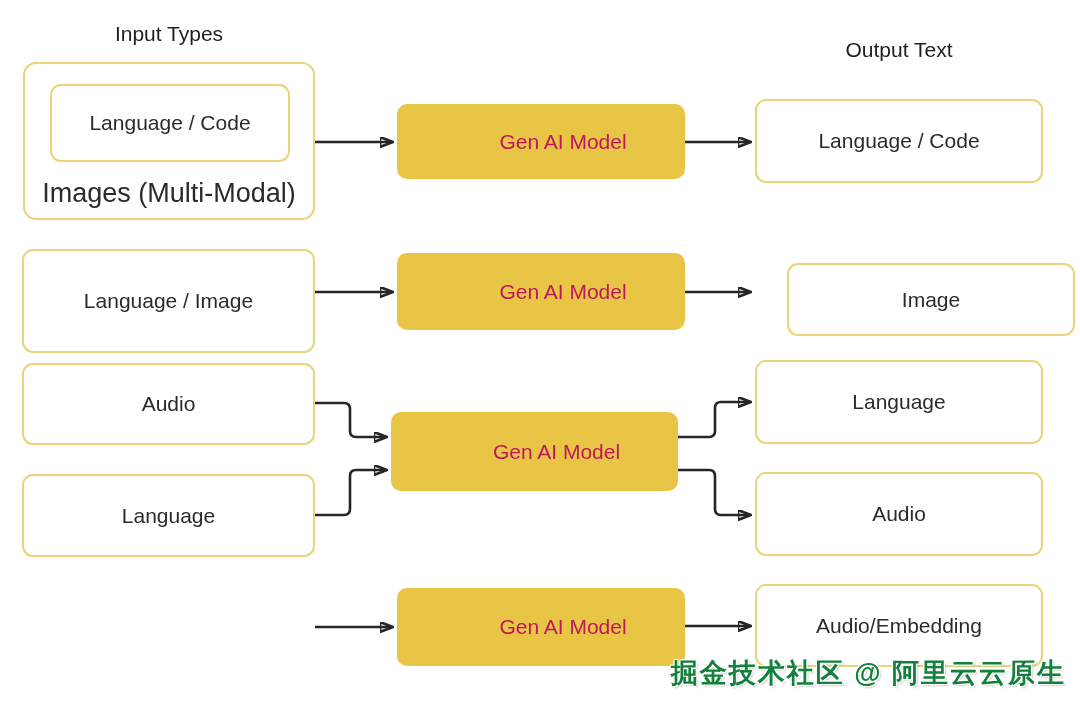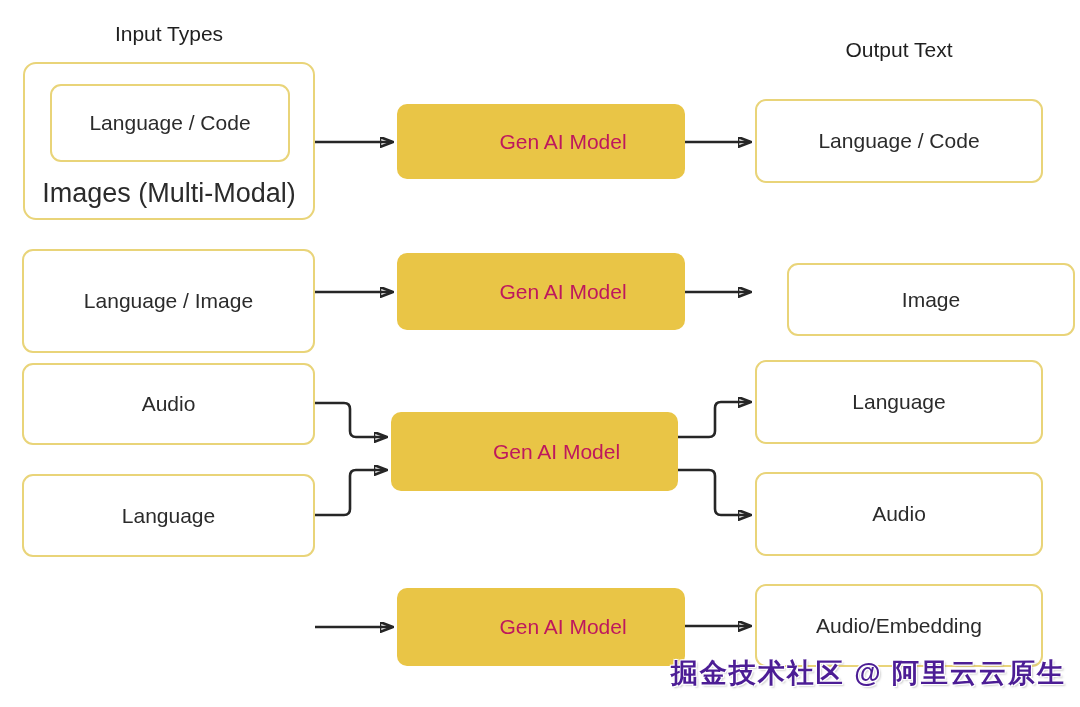--- a/index.html
+++ b/index.html
@@ -52,21 +52,21 @@
     font-size:27px;color:#2b2b2b;
   }
   #arrow-layer{position:absolute;left:0;top:0;}
   #arrow-layer path{stroke:#262626;stroke-width:2.6;fill:none;}
   .watermark{
     position:absolute;
     right:14px;top:655px;
     font-size:27px;
     font-weight:700;
     letter-spacing:2px;
-    color:#4c1d95;
+    color:#15803d;
     white-space:nowrap;
     text-shadow:-1px -1px 0 #ffffff,1px -1px 0 #ffffff,-1px 1px 0 #ffffff,1px 1px 0 #ffffff,2px 2px 2px rgba(120,120,120,.35);
   }
 </style>
 </head>
 <body>
 
 <div id="stage">
 
   <svg id="arrow-layer" width="1080" height="707" viewBox="0 0 1080 707" aria-hidden="true">

